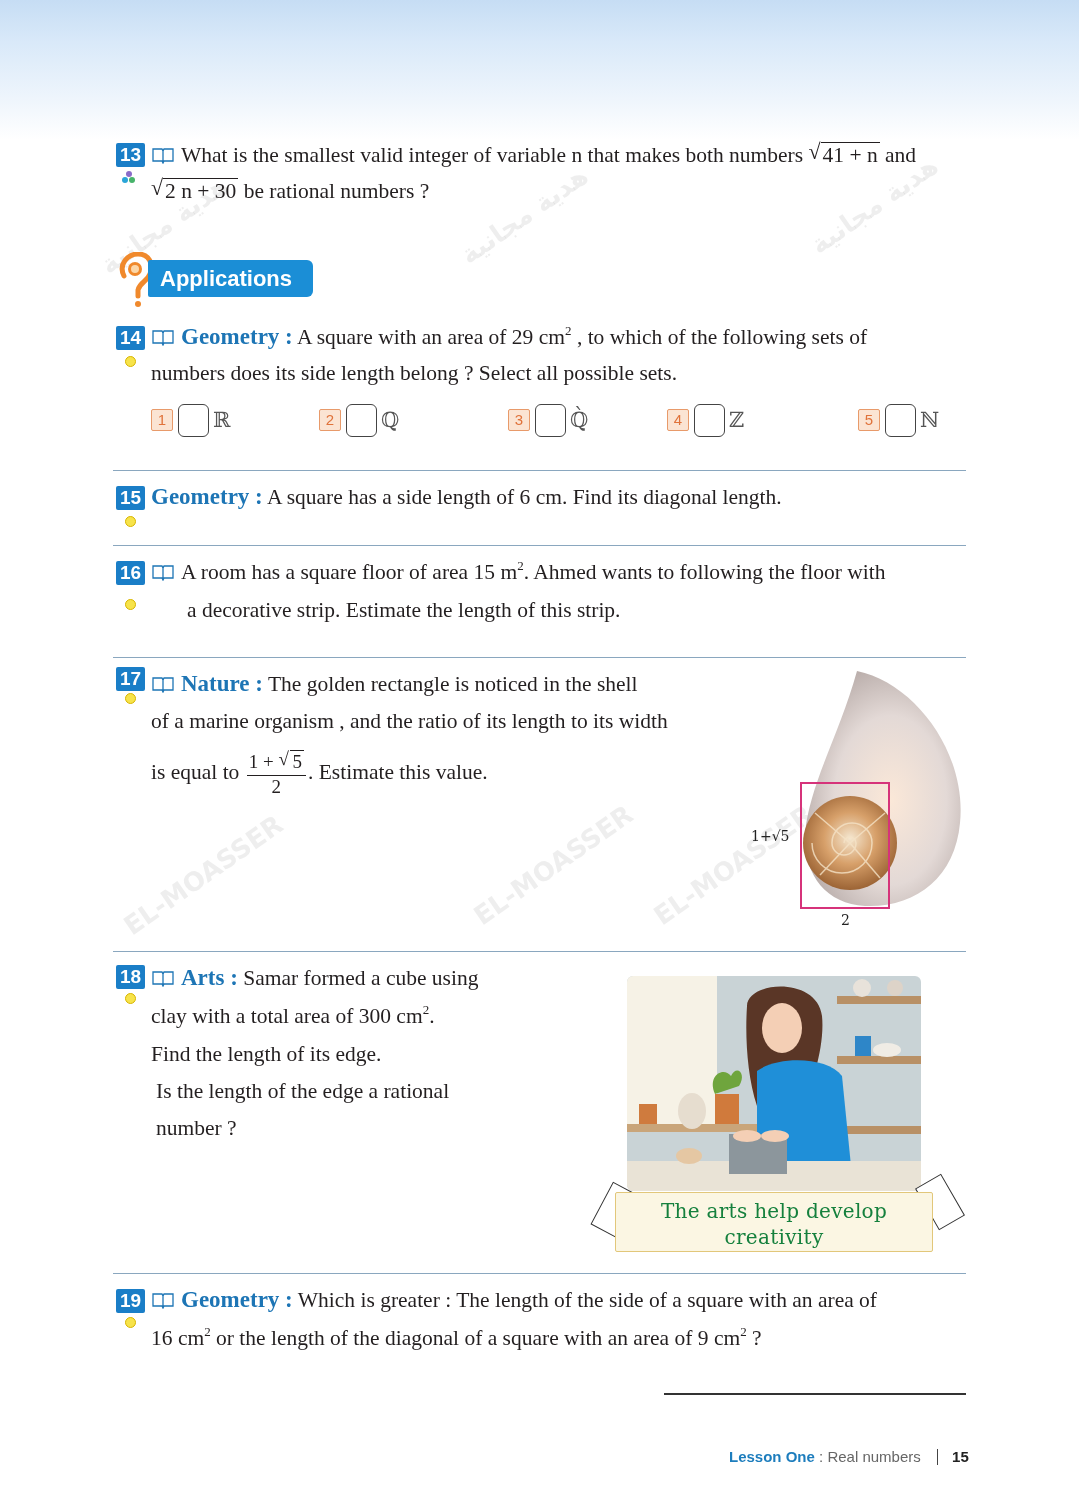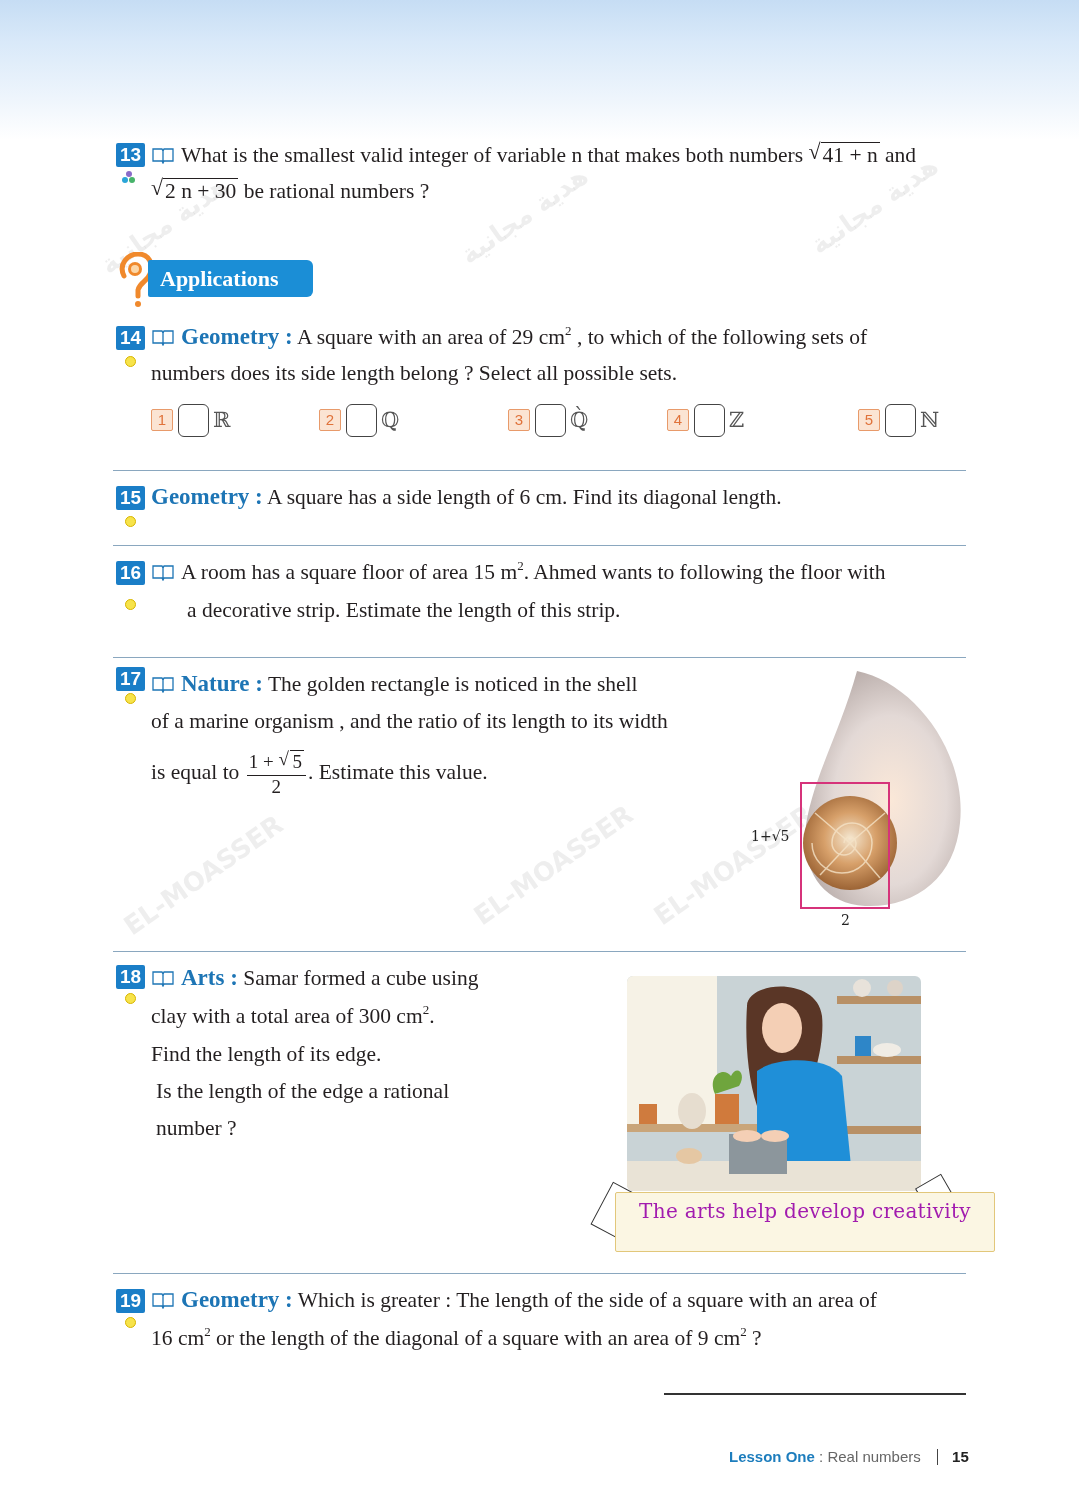--- a/index.html
+++ b/index.html
@@ -41,21 +41,21 @@
   .sqrt .under { border-top: 1.5px solid #231f20; padding: 0 2px; }
 
   .divider { position: absolute; left: 113px; width: 853px; height: 0; border-top: 1.5px solid #8aa7bf; }
 
   .apps {
     position: absolute; left: 116px; top: 252px; height: 52px; width: 200px;
   }
   .apps-bar {
     position: absolute; left: 32px; top: 8px; width: 165px; height: 37px;
     background: #1b8ed6; border-radius: 2px 6px 6px 2px;
-    color: #ffffff; font-family: Liberation Serif, serif; font-weight: bold; font-size: 22px;
+    color: #ffffff; font-family: Liberation Sans, sans-serif; font-weight: bold; font-size: 22px;
     line-height: 37px; padding-left: 12px;
   }
 
   .options { position: absolute; top: 402px; left: 0; width: 1079px; height: 36px; }
   .opt { position: absolute; top: 0; height: 36px; display: flex; align-items: center; }
   .opt-num {
     width: 22px; height: 22px; border: 1.5px solid #e89a6a; background: #fbe4d3; color: #e0723a;
     font-family: "Liberation Sans", "DejaVu Sans", sans-serif; font-size: 15px; text-align: center; line-height: 19px;
     border-radius: 2px; margin-right: 5px;
   }
@@ -63,23 +63,23 @@
     width: 31px; height: 33px; border: 1.5px solid #444; border-radius: 6px; background: #fff; margin-right: 4px;
   }
   .opt-label { font-size: 21px; color: #555; font-family: "DejaVu Serif", serif; }
 
   .frac { display: inline-block; vertical-align: middle; text-align: center; margin: 0 2px; }
   .frac .num { display: block; border-bottom: 1.5px solid #231f20; padding: 0 2px 1px; font-size: 19px; line-height: 24px; }
   .frac .den { display: block; font-size: 19px; line-height: 22px; }
 
   .shell-wrap { position: absolute; left: 745px; top: 663px; width: 225px; height: 270px; }
   .caption-box {
-    position: absolute; left: 615px; top: 1192px; width: 380px; height: 60px;
+    position: absolute; left: 615px; top: 1192px; width: 318px; height: 60px;
     background: #fbf6e3; border: 1.5px solid #e2c77a; border-radius: 2px;
-    text-align: center; font-size: 20px; line-height: 26px; padding-top: 5px; color: #a21caf;
+    text-align: center; font-size: 20px; line-height: 26px; padding-top: 5px; color: #15803d;
     font-family: "DejaVu Serif", serif; letter-spacing: 0.3px;
   }
   .tape {
     position: absolute; width: 30px; height: 48px; background: #ffffff; border: 1.5px solid #333;
   }
   .art-img {
     position: absolute; left: 627px; top: 976px; width: 294px; height: 215px; overflow: hidden; border-radius: 6px;
   }
 
   .footer-line { position: absolute; left: 664px; top: 1393px; width: 302px; border-top: 2px solid #333; }

